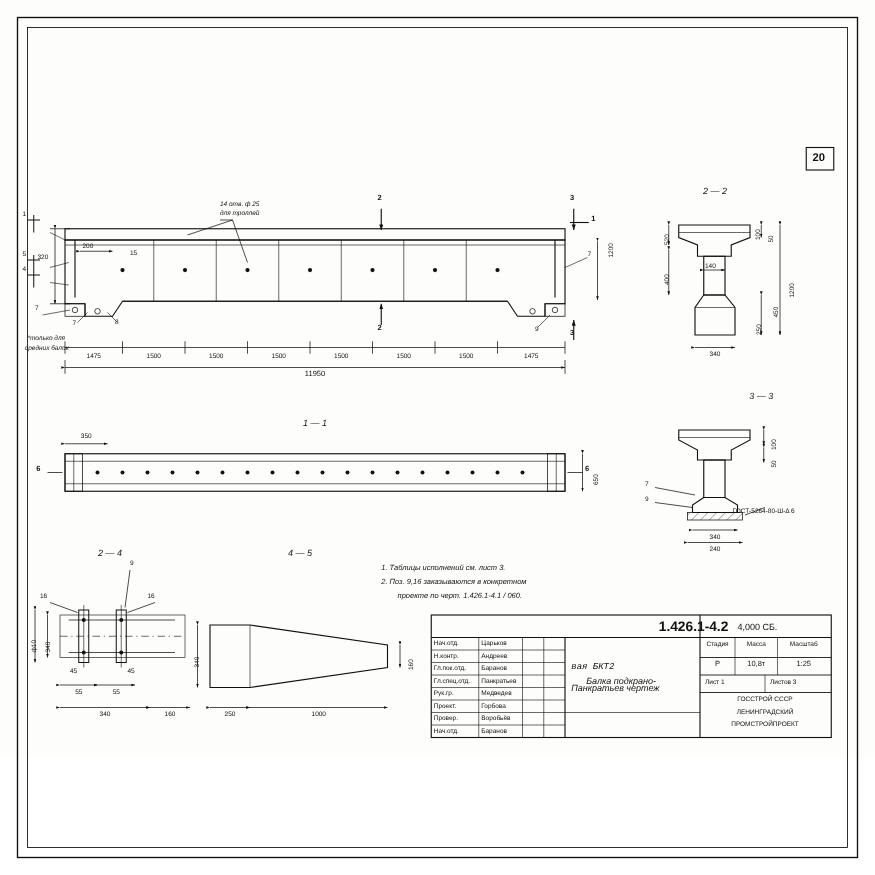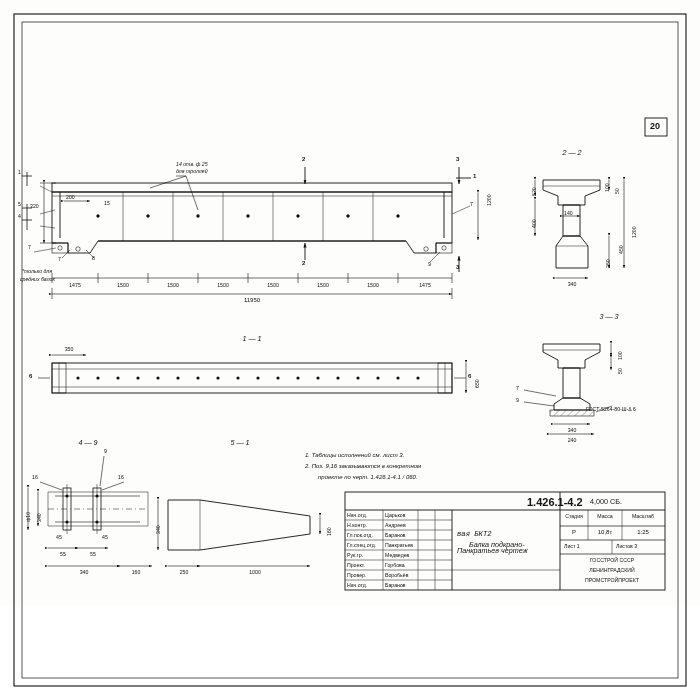--- a/index.html
+++ b/index.html
@@ -332,34 +332,34 @@
 
 <div class="lbl md it c" style="left:572px;top:312px;margin-left:37px;">3 — 3</div>
 <div class="lbl tiny rot" style="left:617px;top:360px;transform:rotate(-90deg);transform-origin:left top;">100</div>
 <div class="lbl tiny rot" style="left:617px;top:374px;transform:rotate(-90deg);transform-origin:left top;">50</div>
 <div class="lbl tiny c" style="left:572px;top:427px;">340</div>
 <div class="lbl tiny c" style="left:572px;top:437px;">240</div>
 <div class="lbl tiny" style="left:516px;top:385px;">7</div>
 <div class="lbl tiny" style="left:516px;top:397px;">9</div>
 <div class="lbl tiny" style="left:586px;top:406px;">ГОСТ-5264-80-Ш-Δ 6</div>
 
-<div class="lbl md it c" style="left:88px;top:438px;">4 — 9</div>
+<div class="lbl md it c" style="left:88px;top:438px;">2 — 4</div>
 <div class="lbl tiny" style="left:104px;top:448px;">9</div>
 <div class="lbl tiny" style="left:32px;top:474px;">16</div>
 <div class="lbl tiny" style="left:118px;top:474px;">16</div>
 <div class="lbl tiny rot" style="left:36px;top:522px;transform:rotate(-90deg);transform-origin:left top;">340</div>
 <div class="lbl tiny rot" style="left:25px;top:522px;transform:rotate(-90deg);transform-origin:left top;">ф10</div>
 <div class="lbl tiny c" style="left:63px;top:551px;">55</div>
 <div class="lbl tiny c" style="left:93px;top:551px;">55</div>
 <div class="lbl tiny" style="left:56px;top:534px;">45</div>
 <div class="lbl tiny" style="left:102px;top:534px;">45</div>
 <div class="lbl tiny c" style="left:84px;top:569px;">340</div>
 <div class="lbl tiny c" style="left:136px;top:569px;">160</div>
 
-<div class="lbl md it c" style="left:240px;top:438px;">5 — 1</div>
+<div class="lbl md it c" style="left:240px;top:438px;">4 — 5</div>
 <div class="lbl tiny rot" style="left:155px;top:534px;transform:rotate(-90deg);transform-origin:left top;">340</div>
 <div class="lbl tiny rot" style="left:326px;top:536px;transform:rotate(-90deg);transform-origin:left top;">160</div>
 <div class="lbl tiny c" style="left:184px;top:569px;">250</div>
 <div class="lbl tiny c" style="left:255px;top:569px;">1000</div>
 
 <div class="lbl sm it" style="left:305px;top:452px;">1. Таблицы исполнений  см. лист 3.</div>
 <div class="lbl sm it" style="left:305px;top:463px;">2. Поз. 9,16 заказываются в конкретном</div>
 <div class="lbl sm it" style="left:318px;top:474px;">проекте по черт. 1.426.1-4.1 / 060.</div>
 
 <div class="lbl xl b" style="left:502px;top:496px;margin-left:25px;">1.426.1-4.2</div>

